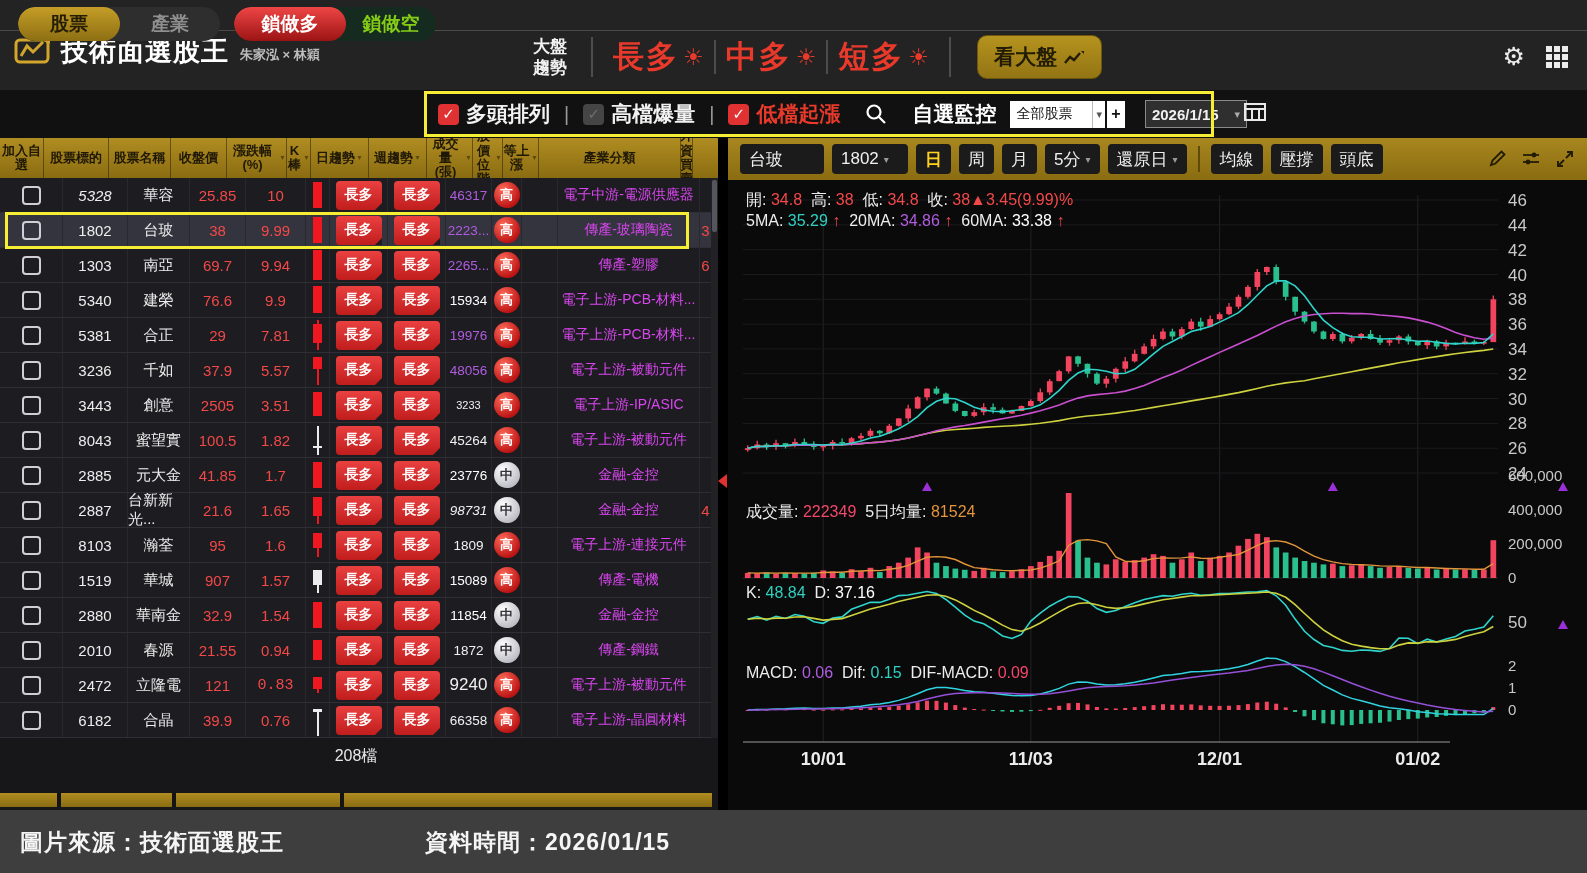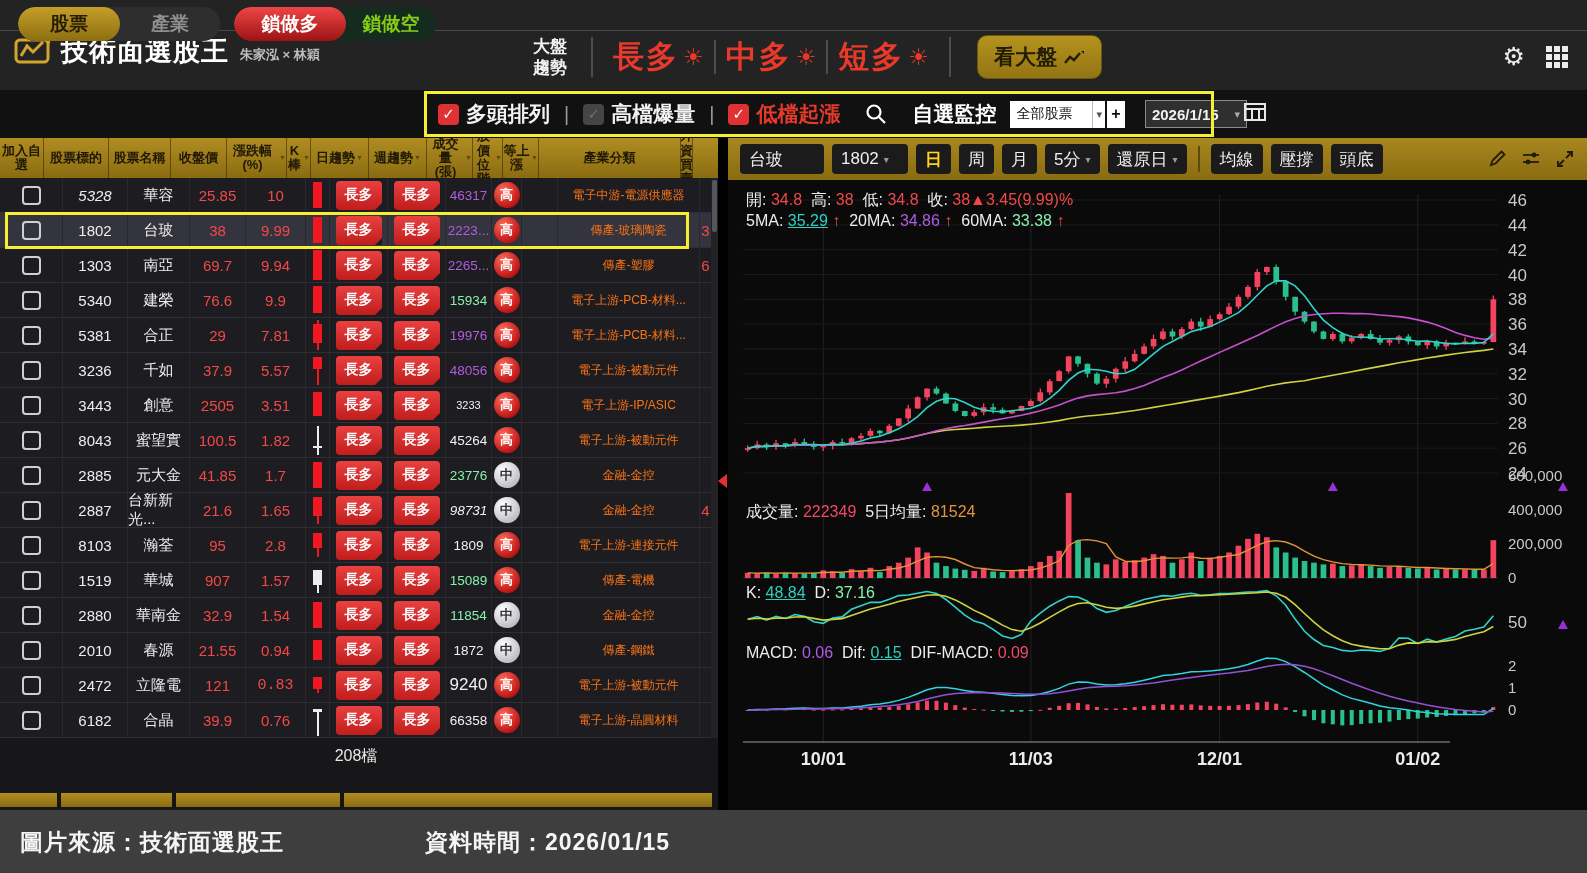--- a/index.html
+++ b/index.html
@@ -71,21 +71,21 @@
     color:#ededed; font-size:15px; }
   .rcb { width:19px; height:19px; border:2px solid #cfcfd4; border-radius:4px; background:transparent; cursor:pointer; }
   .tag { position:relative; width:46px; height:29px; background:linear-gradient(#ea4040,#c01d1d); border-radius:4px;
     color:#fff; font-size:14px; font-weight:bold; display:flex; align-items:center; justify-content:center; }
   .tag::after { content:""; position:absolute; right:0; bottom:0; border-style:solid; border-width:0 0 7px 7px;
     border-color:transparent transparent #1d1d21 transparent; }
   .lvl { width:26px; height:26px; border-radius:50%; display:flex; align-items:center; justify-content:center;
     font-size:13px; font-weight:bold; }
   .lvl-high { background:radial-gradient(circle at 35% 30%, #ff6a5a, #bc1414 72%); color:#fff; }
   .lvl-mid { background:radial-gradient(circle at 35% 30%, #ffffff, #b9b9c2 78%); color:#33333a; }
-  .ind { font-size:12px; color:#f97316; }
+  .ind { font-size:14px; color:#d946ef; }
   .kwrap { position:relative; width:22px; height:35px; }
   .kwick { position:absolute; left:50%; width:2px; margin-left:-1px; background:#f01820; }
   .kwick.kw { background:#ececec; }
   .kbody { position:absolute; left:50%; width:9px; margin-left:-4.5px; }
   .kb-r { background:#f01820; }
   .kb-w { background:#ececec; }
   .total-label { position:absolute; left:0; top:608px; width:712px; text-align:center; color:#e8e8e8; font-size:16px; }
   .h-scroll { position:absolute; left:0; top:655px; width:712px; height:14px; background:linear-gradient(#b08d22,#8a6c11); }
   .h-notch { position:absolute; top:0; width:4px; height:14px; background:#141414; }
   .v-scroll { position:absolute; right:0; top:40px; width:7px; height:560px; background:#222226; }
@@ -101,22 +101,22 @@
   .tb-box { background:#1b1b1b; color:#f0f0f0; border-radius:4px; height:30px; display:flex; align-items:center;
     justify-content:center; font-size:17px; padding:0 9px; cursor:pointer; }
   .tb-box .caret { font-size:10px; color:#999; margin-left:5px; }
   .tb-wide { min-width:76px; justify-content:flex-start; }
   .tb-active { color:#ffd21e; font-weight:bold; }
   .tb-sep { width:2px; height:26px; background:#5e4a0a; margin:0 3px; }
   .tb-icons { margin-left:auto; display:flex; align-items:center; gap:14px; }
   .chart-body { position:absolute; left:0; top:42px; width:859px; height:630px; background:#0a0a0a; }
   .kv-line { position:absolute; left:18px; font-size:16px; white-space:pre; }
   .kv-l { color:#ededed; }
-  .v-red { color:#f34848; } .v-pink { color:#f4476b; } .v-cyan { color:#2fd0c0;text-decoration:underline; } .v-purple { color:#b05ce0; }
-  .v-yellow { color:#86efac; } .v-orange { color:#e2953a; } .v-white { color:#f0f0f0; }
+  .v-red { color:#f34848; } .v-pink { color:#f4476b; } .v-cyan { color:#2fd0c0; } .v-purple { color:#b05ce0; }
+  .v-yellow { color:#ffffff; } .v-orange { color:#e2953a; } .v-white { color:#f0f0f0; }
 
   
   .footer { position:absolute; left:0; top:810px; width:1587px; height:63px; background:#3e3e3e; }
   .footer span { position:absolute; top:17px; color:#f5f5f5; font-size:23px; font-weight:bold; letter-spacing:1px; }
 </style>
 </head>
 <body>
 
 <div class="header">
   <div class="header-line"></div>
@@ -717,21 +717,21 @@
         <div class="cell" style="width: 65px;">
           <span>8103</span>
         </div>
         <div class="cell" style="width: 62px;">
           <span>瀚荃</span>
         </div>
         <div class="cell" style="width: 56px;">
           <span class="v-red">95</span>
         </div>
         <div class="cell" style="width: 60px;">
-          <span class="v-red">2.8</span>
+          <span class="v-red">1.6</span>
         </div>
         <div class="cell" style="width: 24px;">
           <div class="kwrap">
             <div class="kwick" style="top: 16%; height: 68%;"></div>
             <div class="kbody kb-r" style="top: 16%; height: 42%;"></div>
           </div>
         </div>
         <div class="cell" style="width: 58px;">
           <span class="tag">長多</span>
         </div>
@@ -1412,21 +1412,21 @@
         <text x="780" y="403" fill="#c9c9c9" font-size="15">0</text>
         <text x="780" y="448" fill="#c9c9c9" font-size="17">50</text>
         <text x="780" y="491" fill="#c9c9c9" font-size="15">2</text>
         <text x="780" y="513" fill="#c9c9c9" font-size="15">1</text>
         <text x="780" y="535" fill="#c9c9c9" font-size="15">0</text>
       </svg>
     <div class="kv-line" id="ohlc-line" style="top:10px"><span class="kv-l">開: </span><span class="kv-v v-red">34.8</span><span>  </span><span class="kv-l">高: </span><span class="kv-v v-red">38</span><span>  </span><span class="kv-l">低: </span><span class="kv-v v-red">34.8</span><span>  </span><span class="kv-l">收: </span><span class="kv-v v-red">38</span><span class="v-red">▲3.45(9.99)%</span><span>  </span></div>
     <div class="kv-line" id="ma-line" style="top:32px"><span class="kv-l">5MA: </span><span class="kv-v v-cyan">35.29</span><span class="v-red"> ↑</span><span>  </span><span class="kv-l">20MA: </span><span class="kv-v v-purple">34.86</span><span class="v-red"> ↑</span><span>  </span><span class="kv-l">60MA: </span><span class="kv-v v-yellow">33.38</span><span class="v-red"> ↑</span><span>  </span></div>
     <div class="kv-line" id="vol-line" style="top:322px"><span class="kv-l">成交量: </span><span class="kv-v v-pink">222349</span><span>  </span><span class="kv-l">5日均量: </span><span class="kv-v v-orange">81524</span><span>  </span></div>
     <div class="kv-line" id="kd-line" style="top:404px"><span class="kv-l">K: </span><span class="kv-v v-cyan">48.84</span><span>  </span><span class="kv-l">D: </span><span class="kv-v v-yellow">37.16</span><span>  </span></div>
-    <div class="kv-line" id="macd-line" style="top:464px"><span class="kv-l">MACD: </span><span class="kv-v v-purple">0.06</span><span>  </span><span class="kv-l">Dif: </span><span class="kv-v v-cyan">0.15</span><span>  </span><span class="kv-l">DIF-MACD: </span><span class="kv-v v-pink">0.09</span><span>  </span></div>
+    <div class="kv-line" id="macd-line" style="top:484px"><span class="kv-l">MACD: </span><span class="kv-v v-purple">0.06</span><span>  </span><span class="kv-l">Dif: </span><span class="kv-v v-cyan">0.15</span><span>  </span><span class="kv-l">DIF-MACD: </span><span class="kv-v v-pink">0.09</span><span>  </span></div>
   </div>
 </div>
 
 <div class="anno anno-filter"></div>
 <div class="anno anno-row"></div>
 
 <div class="footer">
   <span style="left:20px">圖片來源：技術面選股王</span>
   <span style="left:425px">資料時間：2026/01/15</span>
 </div>

